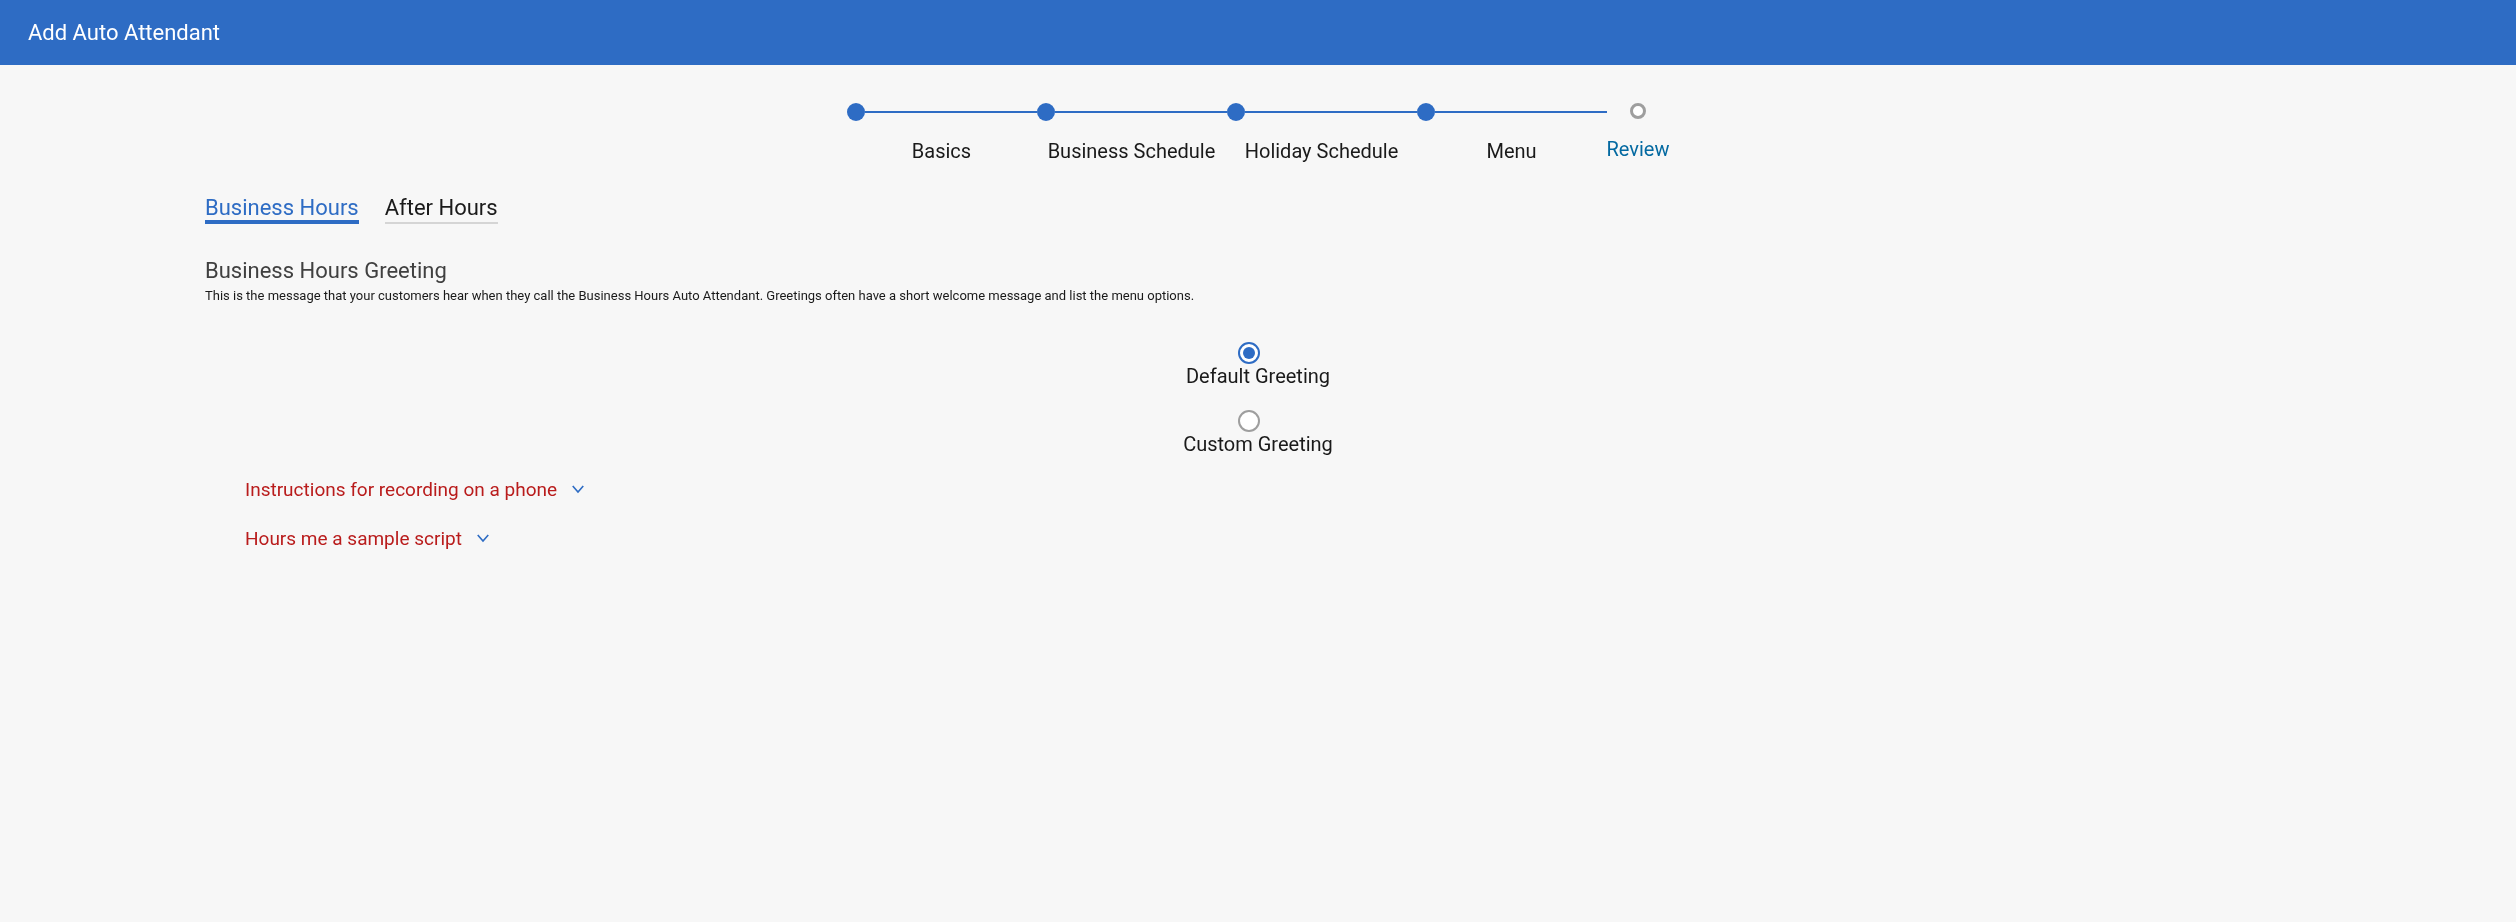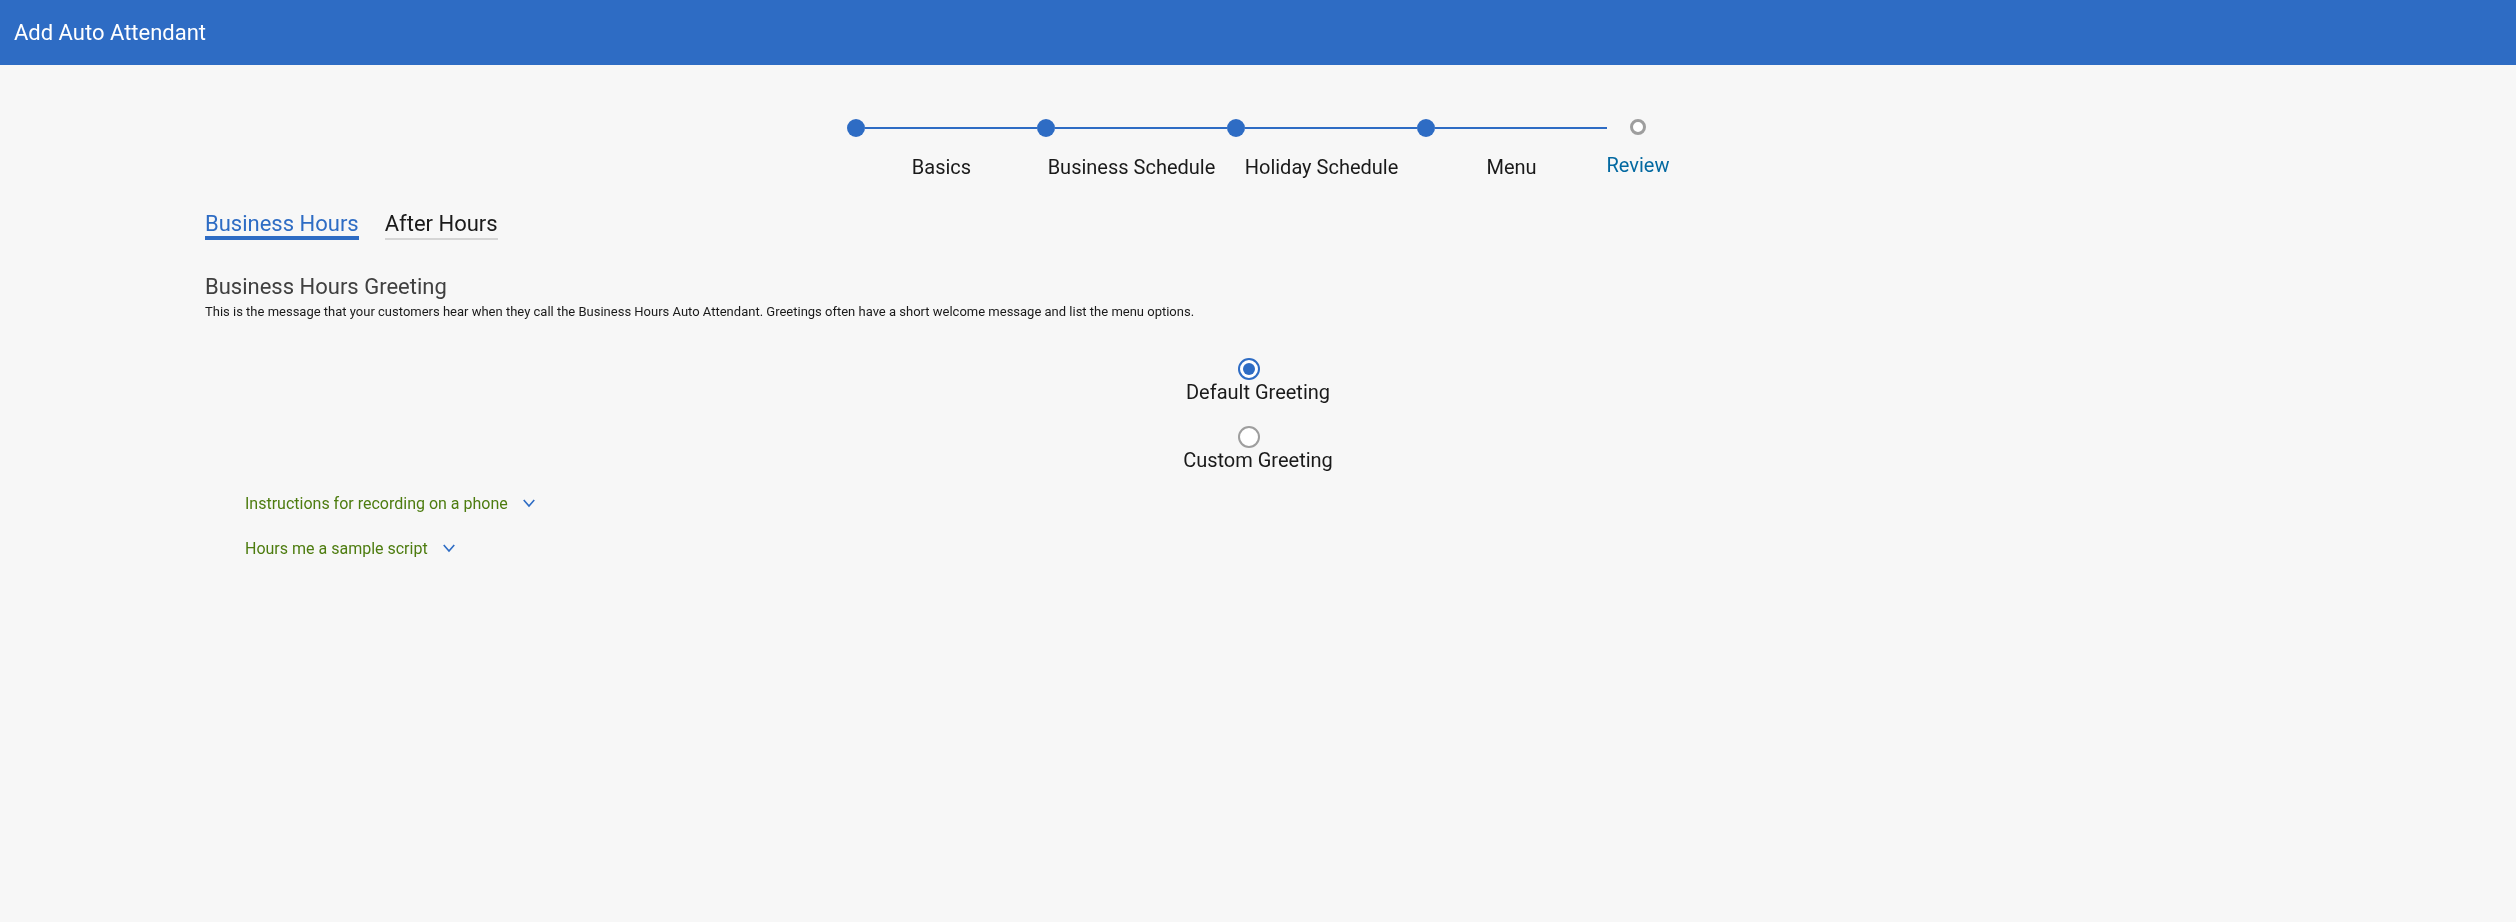--- a/index.html
+++ b/index.html
@@ -7,31 +7,31 @@
   body {
     font-family: -apple-system, BlinkMacSystemFont, "Segoe UI", Roboto, "Helvetica Neue", Arial, sans-serif;
     background: #f7f7f7;
     color: #111;
   }
 
   
   .header {
     background: #2e6cc4;
     color: #ffffff;
-    padding: 20px 14px;
+    padding: 20px 28px;
     font-size: 22px;
     font-weight: 400;
   }
 
   
   .stepper {
     display: flex;
     justify-content: center;
     align-items: flex-start;
-    padding: 54px 0 24px 0;
+    padding: 38px 0 24px 0;
   }
   .step {
     display: flex;
     flex-direction: column;
     align-items: center;
     position: relative;
   }
   .step-row {
     display: flex;
     align-items: center;
@@ -146,22 +146,22 @@
 
   
   .link-row {
     display: flex;
     align-items: center;
     margin-left: 40px;
     margin-top: 18px;
     cursor: pointer;
   }
   .link-text {
-    color: #4d7c0f;
-    font-size: 16px;
+    color: #b91c1c;
+    font-size: 19px;
     margin-right: 12px;
   }
   .chevron-down {
     width: 18px;
     height: 18px;
   }
   .chevron-down svg { display: block; }
 </style>
 </head>
 <body>

